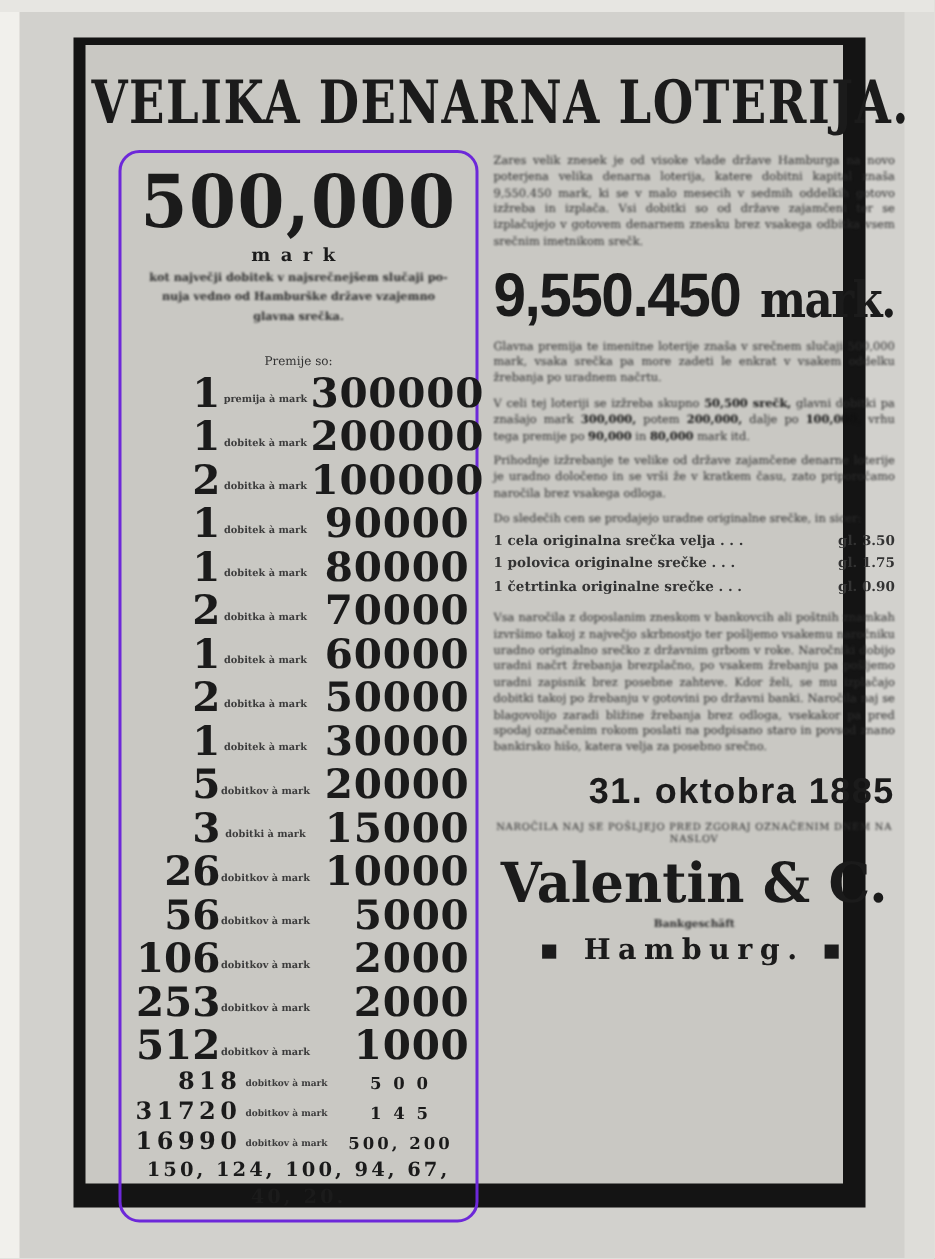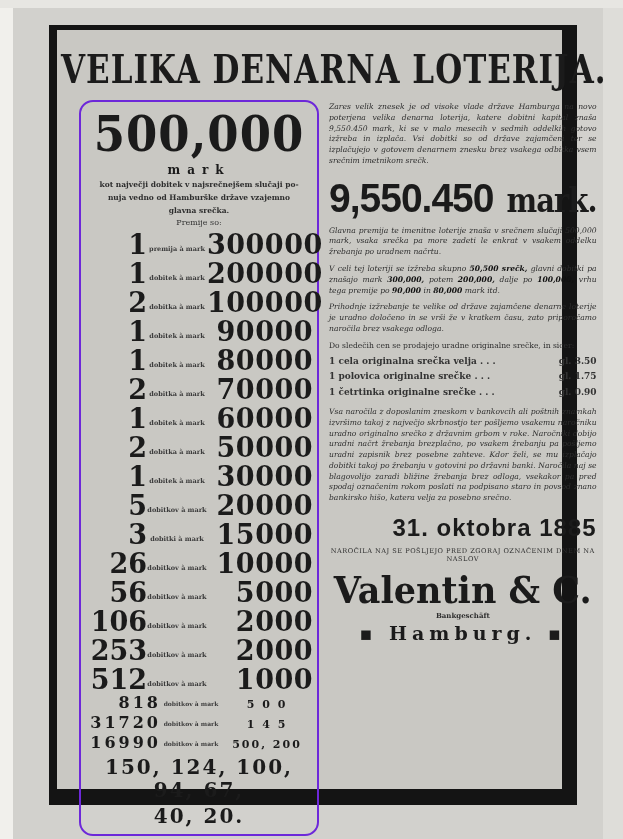--- a/index.html
+++ b/index.html
@@ -15,41 +15,41 @@
   .title{text-align:center;font-weight:700;font-size:31px;letter-spacing:1px;
          transform:scaleY(1.28);transform-origin:top;white-space:nowrap;margin-top:10px;}
   .cols{display:flex;margin-top:18px;}
   
   .lbox{margin-left:18px;width:240px;min-height:688px;border:2px solid #6d28d9;border-radius:14px;
         padding:4px 4px 6px 4px;box-sizing:border-box;flex:none;}
   .amount500{text-align:center;font-weight:700;font-size:45px;letter-spacing:1px;
              transform:scaleY(1.08);margin-top:2px;}
   .marksp{text-align:center;font-weight:700;font-size:12px;letter-spacing:7px;margin-top:2px;}
   .lfine{text-align:center;font-weight:700;font-size:7.5px;line-height:1.3;margin-top:3px;}
-  .plabel{text-align:center;font-size:8px;margin-top:3px;}
+  .plabel{text-align:center;font-size:8px;margin-top:21px;}
   .bl{filter:blur(.55px);color:#2e2e2e;}
   .bl2{filter:blur(.4px);color:#333;}
   .rows{margin-top:2px;}
   .row{display:flex;align-items:baseline;height:29px;}
   .row .c{width:62px;text-align:right;font-weight:700;font-size:27px;}
   .row .n{flex:1;text-align:center;font-weight:700;font-size:6.5px;color:#3c3c3c;
           filter:blur(.45px);transform:translateY(-3px);}
   .row .a{width:106px;text-align:right;font-weight:700;font-size:27px;letter-spacing:.5px;
           white-space:nowrap;}
   .srow{display:flex;align-items:baseline;height:20px;}
   .srow .c{width:76px;text-align:right;font-weight:700;font-size:16px;letter-spacing:3px;}
   .srow .n{flex:1;text-align:center;font-weight:700;font-size:6px;color:#3c3c3c;
            filter:blur(.45px);transform:translateY(-2px);}
   .srow .a{width:92px;text-align:center;font-weight:700;font-size:11px;letter-spacing:2px;
            white-space:nowrap;}
-  .tail{text-align:center;font-weight:700;font-size:20px;letter-spacing:2px;line-height:1.15;
+  .tail{text-align:center;font-weight:700;font-size:13px;letter-spacing:2px;line-height:1.15;
         margin-top:3px;}
   
   .rcol{flex:1;margin-left:10px;margin-right:2px;}
-  .rpara{font-size:7.6px;line-height:1.42;text-align:justify;font-weight:500;font-style:italic;}
+  .rpara{font-size:7.6px;line-height:1.42;text-align:justify;font-weight:500;}
   .rpara.first{margin-top:2px;}
   .big-total{white-space:nowrap;margin:9px 0 6px 0;}
   .big-total .num{font-family:"Liberation Sans",sans-serif;font-weight:700;font-size:39px;
                   letter-spacing:-1px;display:inline-block;transform:scaleY(1.05);}
   .big-total .cur{font-weight:700;font-size:29px;display:inline-block;margin-left:8px;
                   transform:scaleY(1.15);letter-spacing:-1px;}
   .pgap{margin-top:6px;}
   .lead{font-size:7.6px;margin-top:6px;}
   .prices{margin-top:4px;}
   .priceline{display:flex;justify-content:space-between;font-weight:700;font-size:9px;

